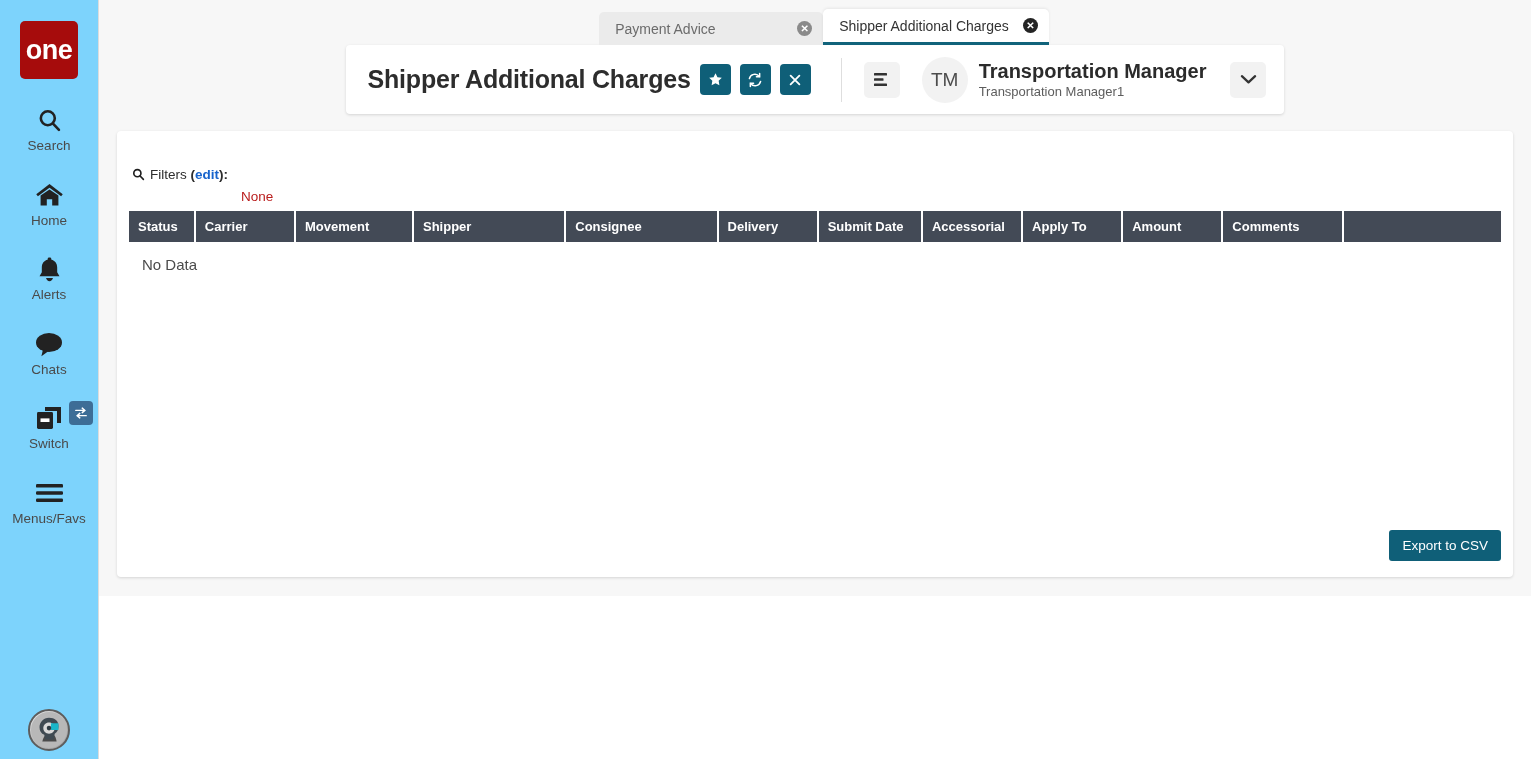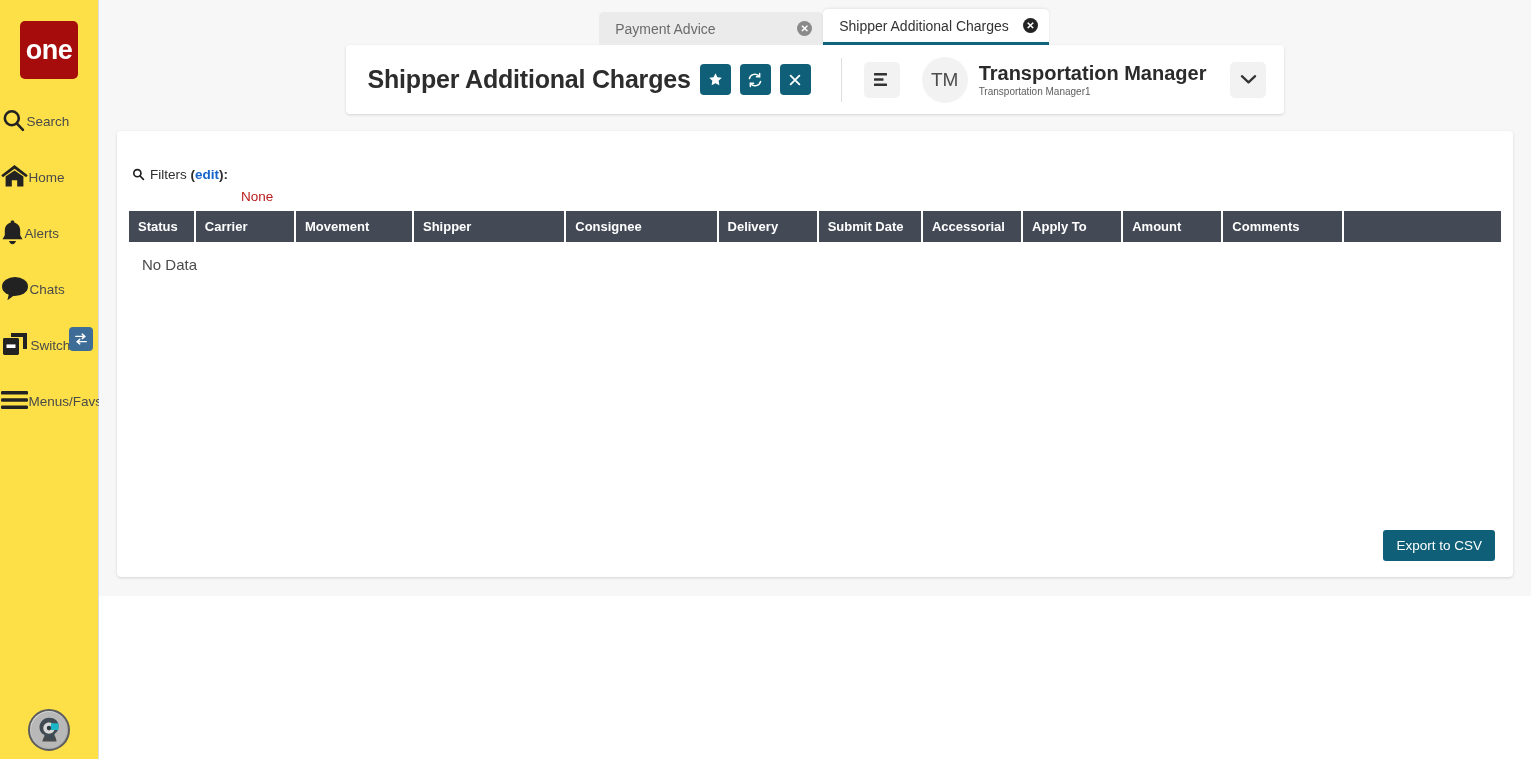--- a/index.html
+++ b/index.html
@@ -15,21 +15,21 @@
     width: 1531px;
     height: 759px;
     display: flex;
     background: #ffffff;
   }
 
   
   .sidebar {
     width: 99px;
     height: 759px;
-    background: #fde047;
+    background: #7dd3fc;
     border-right: 1px solid #dcdcdc;
     display: flex;
     flex-direction: column;
     align-items: center;
     flex: 0 0 99px;
     position: relative;
   }
   .logo {
     width: 58px;
     height: 58px;
@@ -43,21 +43,21 @@
     font-size: 27px;
     font-weight: 600;
     letter-spacing: -0.5px;
     line-height: 1;
     user-select: none;
   }
   .nav-item {
     width: 99px;
     margin-top: 26px;
     display: flex;
-    flex-direction: row;
+    flex-direction: column;
     align-items: center;
     cursor: pointer;
     position: relative;
   }
   .nav-item .ico {
     height: 30px;
     display: flex;
     align-items: center;
     justify-content: center;
     color: #2b2b2b;
@@ -230,21 +230,21 @@
     flex: 0 0 46px;
   }
   .user-block {
     margin-left: 11px;
     display: flex;
     flex-direction: column;
     justify-content: center;
     line-height: 1.25;
   }
   .user-name { font-size: 20px; font-weight: 700; color: #2b2b2b; }
-  .user-role { font-size: 10px; color: #5d5d5d; }
+  .user-role { font-size: 13px; color: #5d5d5d; }
   .chev-btn {
     width: 36px;
     height: 36px;
     border-radius: 5px;
     background: #f2f2f2;
     display: flex;
     align-items: center;
     justify-content: center;
     margin-left: 24px;
     cursor: pointer;
@@ -292,21 +292,21 @@
   }
   table.grid thead th:last-child { border-right: none; }
   .nodata-row td {
     padding: 14px 0 0 13px;
     font-size: 15px;
     color: #4b4b4b;
   }
 
   .export-btn {
     position: absolute;
-    right: 18px;
+    right: 12px;
     bottom: 16px;
     background: #0f5f78;
     color: #ffffff;
     font-size: 13.5px;
     padding: 8px 13px;
     border-radius: 3px;
     cursor: pointer;
     border: none;
     font-family: "Liberation Sans", sans-serif;
   }

